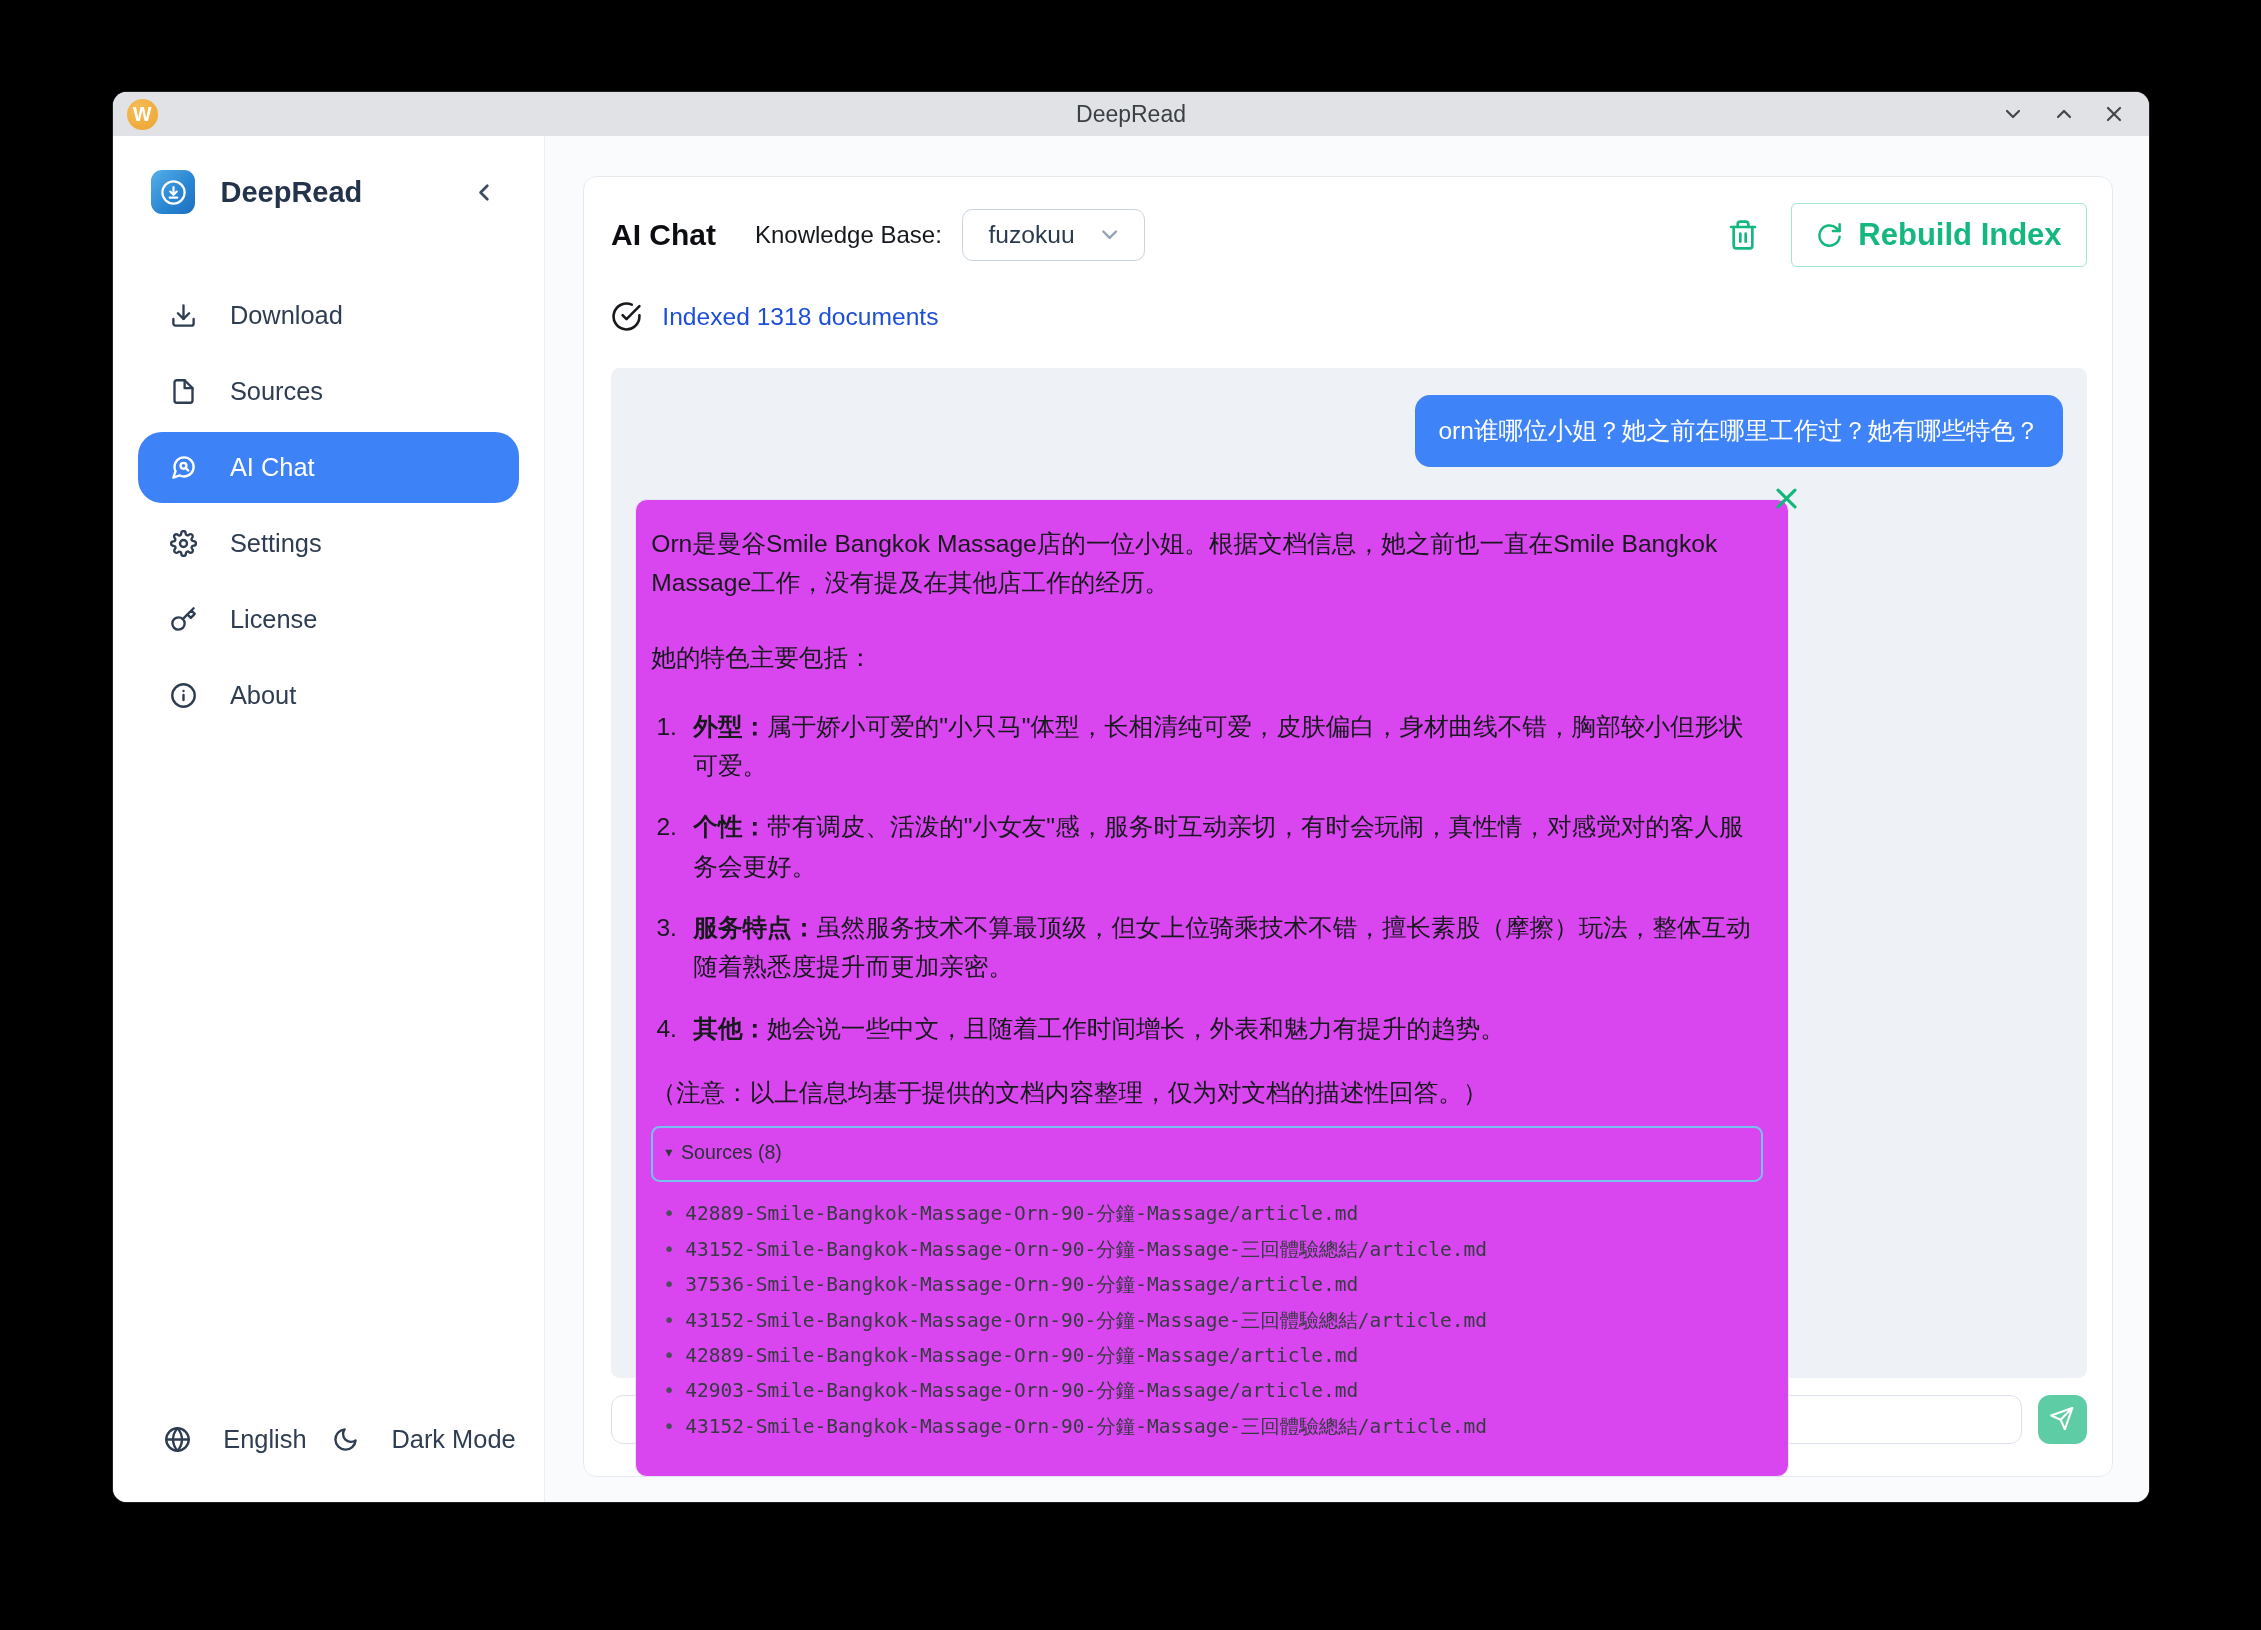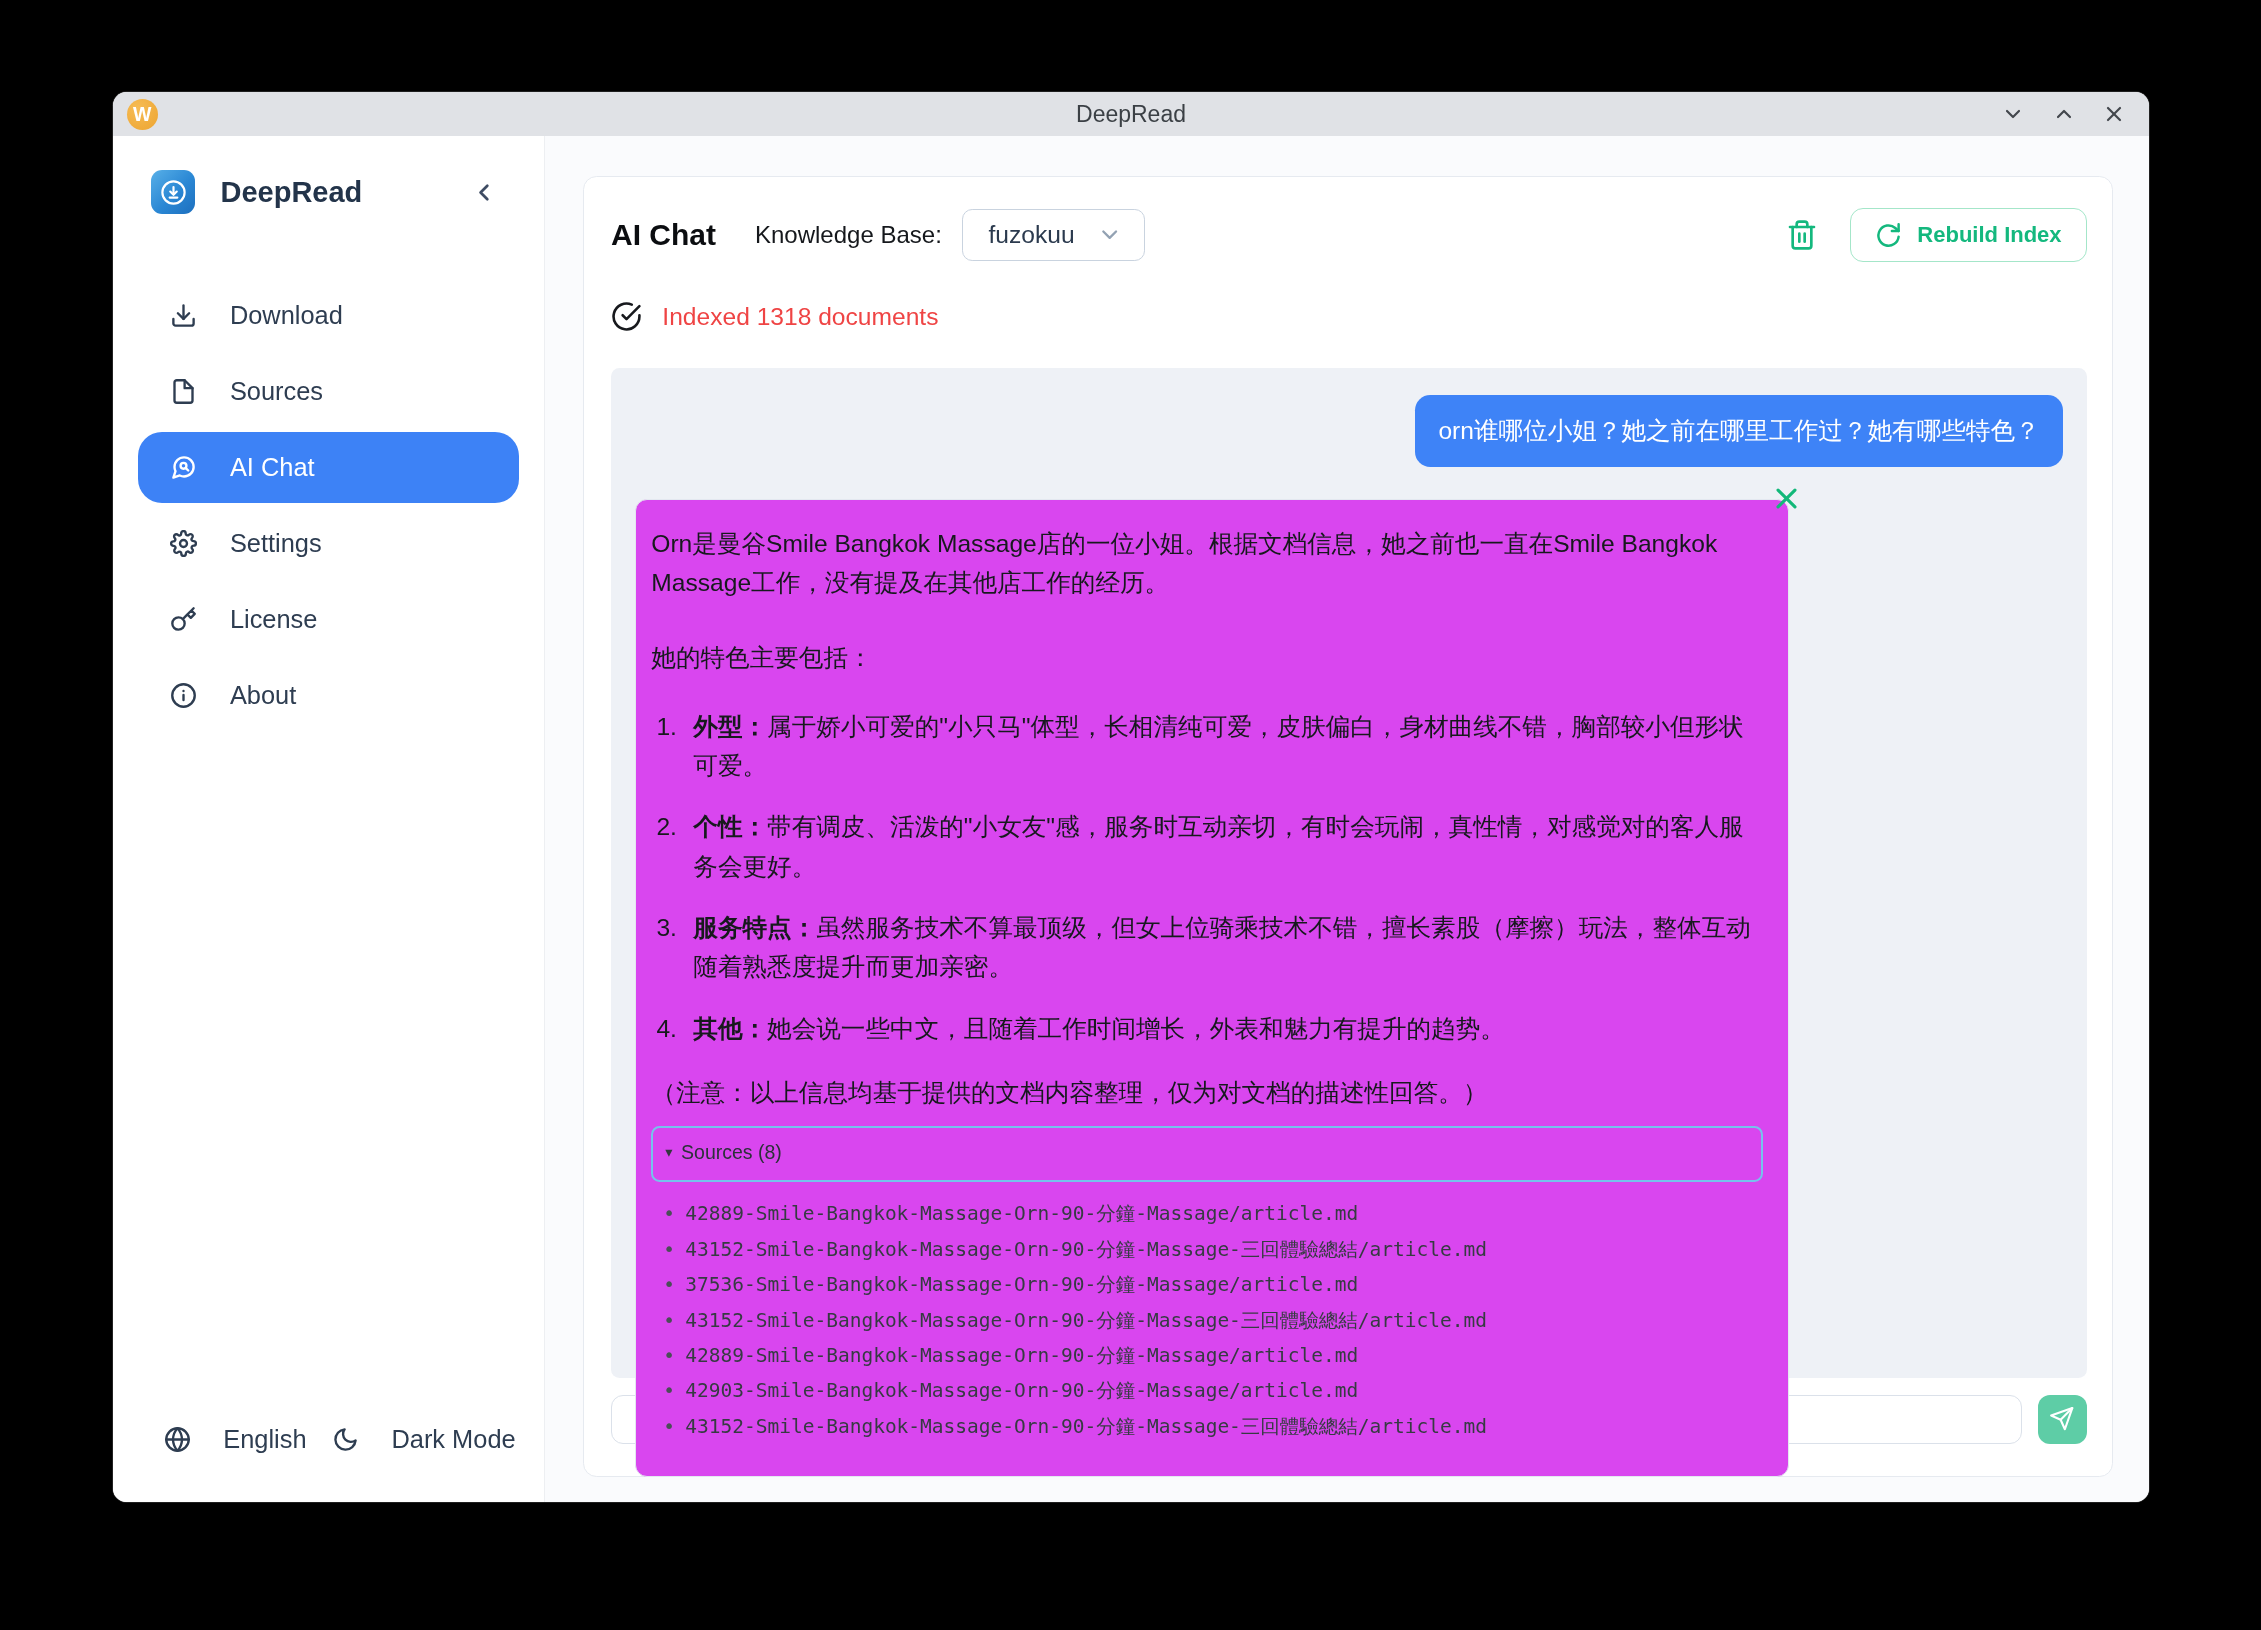--- a/index.html
+++ b/index.html
@@ -43,23 +43,23 @@
     padding:29px 25.4px 32px 27px;box-sizing:border-box;display:flex;flex-direction:column;min-height:0;}
   .panel-header{display:flex;align-items:center;flex:0 0 auto;height:58px;}
   .panel-title{font-size:30px;font-weight:700;color:#0b0d10;}
   .kb-label{margin-left:39px;font-size:24px;color:#15181c;font-weight:500;}
   .kb-select{margin-left:20.3px;display:flex;align-items:center;gap:22px;border:1.7px solid #c9d3df;border-radius:10.2px;
     padding:11px 22px 11px 25.4px;background:#fff;cursor:default;}
   .kb-value{font-size:24.6px;color:#2b3a4e;}
   .kb-chevron{color:#93a2b3;display:flex;}
   .header-actions{margin-left:auto;display:flex;align-items:center;gap:32px;}
   .trash-btn{color:#14b87e;display:flex;cursor:default;}
-  .rebuild-btn{display:flex;align-items:center;gap:15.3px;border:1.7px solid #a4e6c9;border-radius:13px;
-    padding:12.7px 24px;color:#14b87e;font-size:22px;font-weight:600;background:#fff;cursor:default;text-align:center;}
-  .status-row{display:flex;align-items:center;gap:20.3px;margin-top:37px;flex:0 0 auto;color:#ef4444;}
+  .rebuild-btn{display:flex;align-items:center;gap:15.3px;border:1.7px solid #a4e6c9;border-radius:6px;
+    padding:12.7px 24px;color:#14b87e;font-size:31px;font-weight:600;background:#fff;cursor:default;text-align:center;}
+  .status-row{display:flex;align-items:center;gap:20.3px;margin-top:37px;flex:0 0 auto;color:#1d4ed8;}
   .status-text{font-size:24.6px;}
   
   .messages{flex:1;margin-top:36px;background:#eef1f6;border-radius:8.5px;padding:27px 24px;min-height:0;
     display:flex;flex-direction:column;box-sizing:border-box;}
   .user-bubble{align-self:flex-end;background:#3e83f7;color:#fff;font-size:24.6px;line-height:1.45;
     border-radius:15.3px;padding:18px 23px;max-width:72%;}
   .ai-wrap{position:relative;margin-top:32px;width:1154px;max-width:96%;}
   .ai-bubble{background:#d946ef;border:1.7px solid #e3e8f0;border-radius:12px;padding:24px 25.4px 25.4px 15.3px;
     font-size:24.6px;line-height:1.6;color:#17191d;box-sizing:border-box;}
   .ai-bubble p{margin:0 0 36px 0;}

